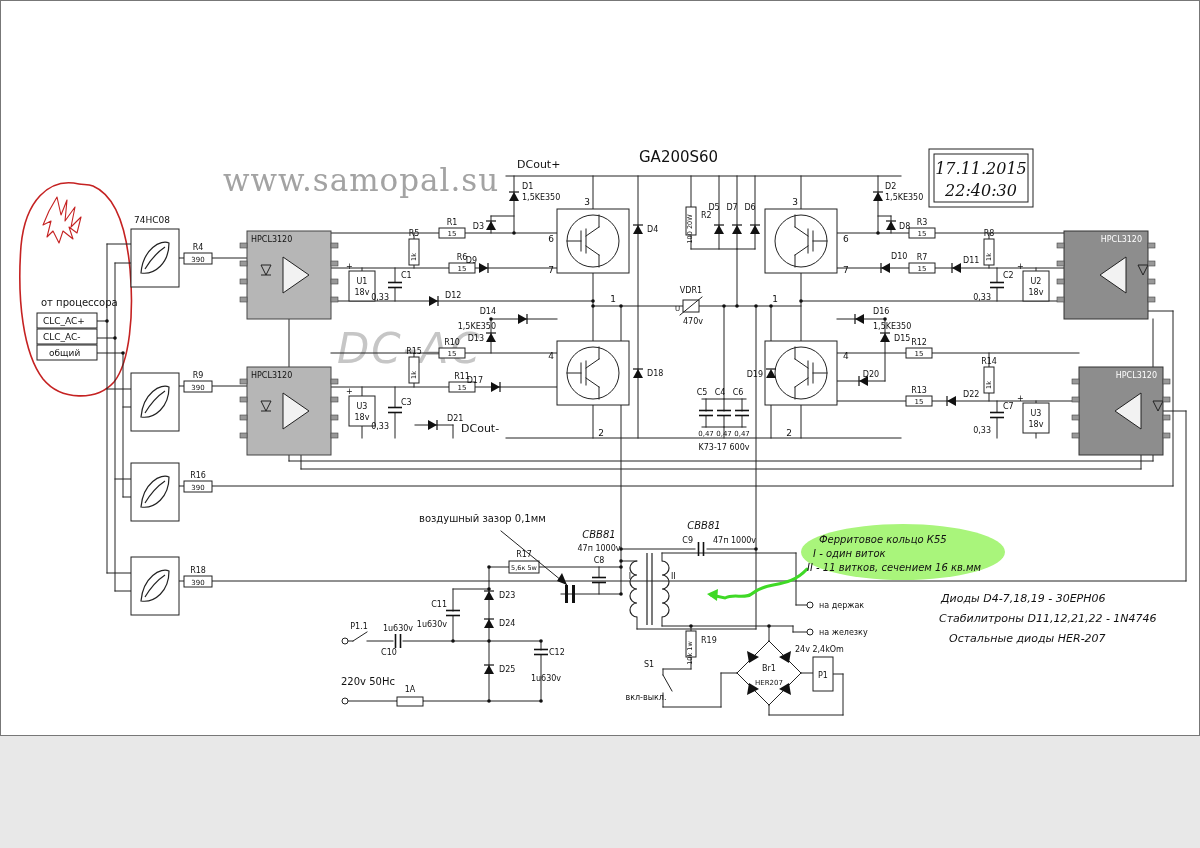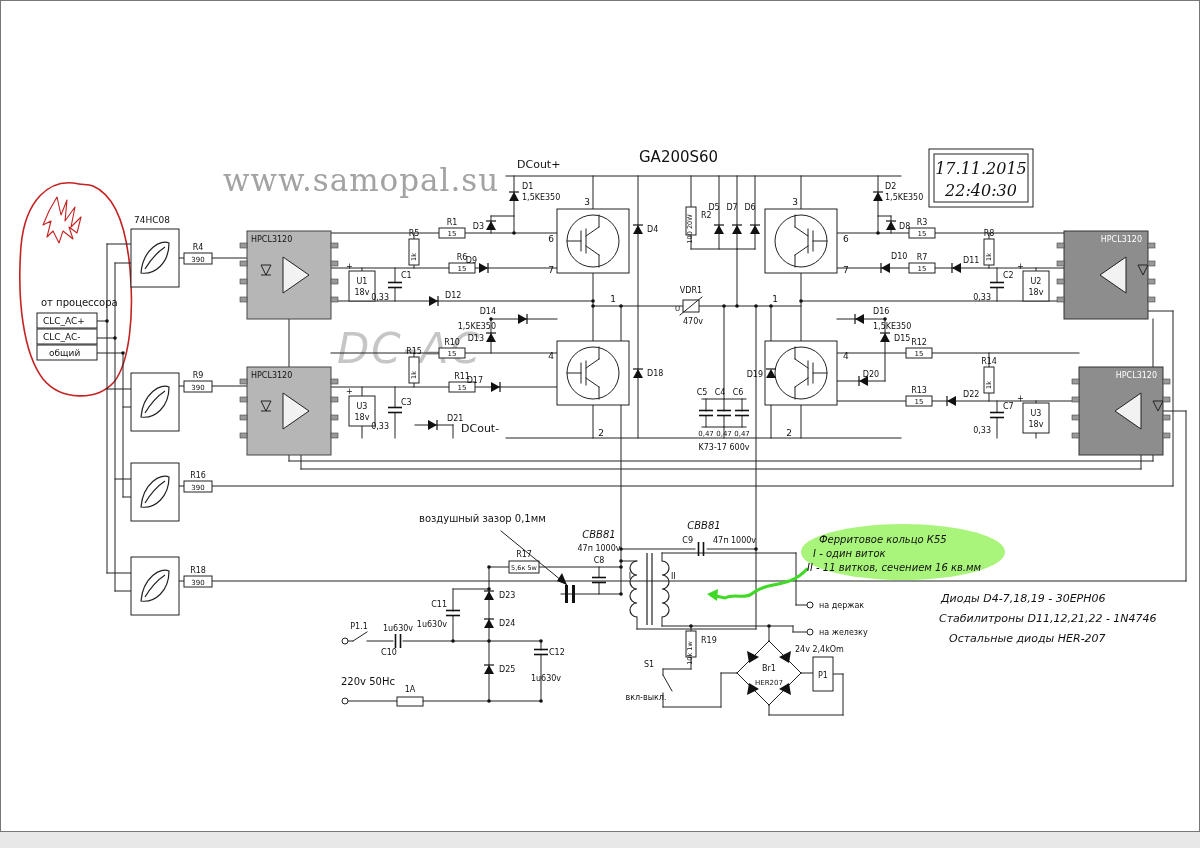--- a/index.html
+++ b/index.html
@@ -1,16 +1,16 @@
 <!DOCTYPE html>
 <html><head>
 <meta charset="utf-8">
 <style>
   html,body{margin:0;padding:0;background:#e8e8e8;}
-  .page{position:relative;width:1200px;height:832px;background:#fff;border:1px solid #777;box-sizing:border-box;overflow:hidden;font-family:"DejaVu Sans",sans-serif;}
+  .page{position:relative;width:1200px;height:736px;background:#fff;border:1px solid #777;box-sizing:border-box;overflow:hidden;font-family:"DejaVu Sans",sans-serif;}
   svg{position:absolute;left:0;top:0;}
   svg text{font-family:"DejaVu Sans",sans-serif;font-size:9px;fill:#111;}
   .w{stroke:#222;stroke-width:1;fill:none;stroke-linecap:square;}
   .w2{stroke:#222;stroke-width:1.2;fill:none;}
   .comp{fill:#fff;stroke:#222;stroke-width:1;}
   .chipL{fill:#b6b6b6;stroke:#444;stroke-width:1;}
   .chipR{fill:#8d8d8d;stroke:#333;stroke-width:1;}
   .pad{fill:#999;stroke:#444;stroke-width:.6;}
   .dio{fill:#111;stroke:none;}
   .dot{fill:#111;}

